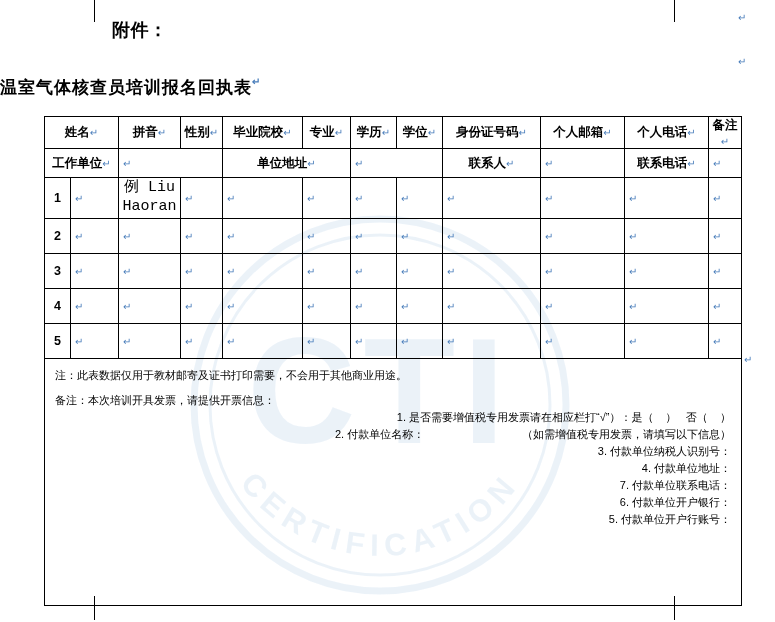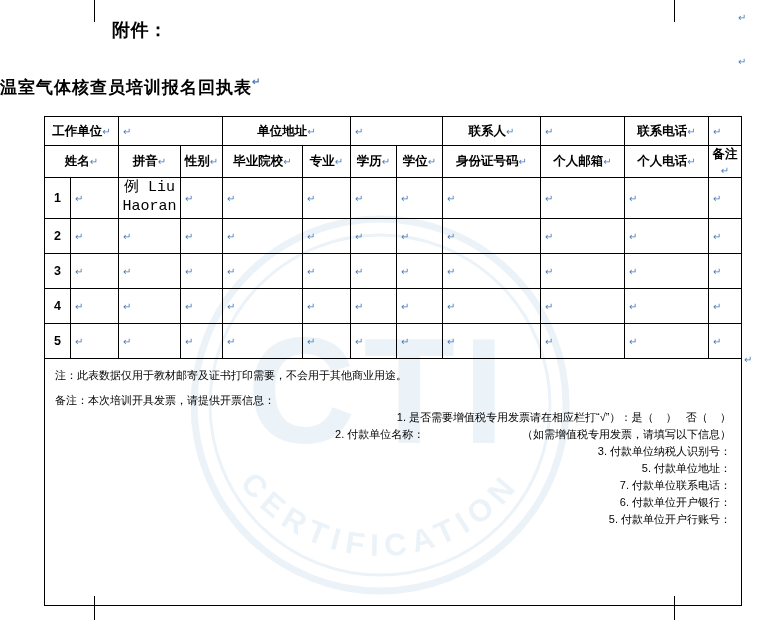--- a/index.html
+++ b/index.html
@@ -186,52 +186,52 @@
       <col style="width:46px">
       <col style="width:46px">
       <col style="width:98px">
       <col style="width:84px">
       <col style="width:84px">
       <col style="width:33px">
     </colgroup>
 
     <tbody>
         <tr>
-      <td class="hdr" colspan="2"><span>工作单位</span><span class="hdrmark">↵</span></td>
-      <td class="blank" colspan="2">
-            <span class="cellmark">↵</span>
-          </td>
-      <td class="hdr" colspan="2"><span>单位地址</span><span class="hdrmark">↵</span></td>
-      <td class="blank" colspan="2">
-            <span class="cellmark">↵</span>
-          </td>
-      <td class="hdr"><span>联系人</span><span class="hdrmark">↵</span></td>
-      <td class="blank">
-            <span class="cellmark">↵</span>
-          </td>
-      <td class="hdr"><span>联系电话</span><span class="hdrmark">↵</span></td>
-      <td class="blank">
-            <span class="cellmark">↵</span>
-          </td>
-    </tr>
-
-    <tr>
       <td class="hdr" colspan="2"><span>姓名</span><span class="hdrmark">↵</span></td>
       <td class="hdr"><span>拼音</span><span class="hdrmark">↵</span></td>
       <td class="hdr"><span>性别</span><span class="hdrmark">↵</span></td>
       <td class="hdr"><span>毕业院校</span><span class="hdrmark">↵</span></td>
       <td class="hdr"><span>专业</span><span class="hdrmark">↵</span></td>
       <td class="hdr"><span>学历</span><span class="hdrmark">↵</span></td>
       <td class="hdr"><span>学位</span><span class="hdrmark">↵</span></td>
       <td class="hdr"><span>身份证号码</span><span class="hdrmark">↵</span></td>
       <td class="hdr"><span>个人邮箱</span><span class="hdrmark">↵</span></td>
       <td class="hdr"><span>个人电话</span><span class="hdrmark">↵</span></td>
       <td class="hdr"><span>备注</span><span class="hdrmark">↵</span></td>
     </tr>
 
+    <tr>
+      <td class="hdr" colspan="2"><span>工作单位</span><span class="hdrmark">↵</span></td>
+      <td class="blank" colspan="2">
+            <span class="cellmark">↵</span>
+          </td>
+      <td class="hdr" colspan="2"><span>单位地址</span><span class="hdrmark">↵</span></td>
+      <td class="blank" colspan="2">
+            <span class="cellmark">↵</span>
+          </td>
+      <td class="hdr"><span>联系人</span><span class="hdrmark">↵</span></td>
+      <td class="blank">
+            <span class="cellmark">↵</span>
+          </td>
+      <td class="hdr"><span>联系电话</span><span class="hdrmark">↵</span></td>
+      <td class="blank">
+            <span class="cellmark">↵</span>
+          </td>
+    </tr>
+
     <tr class="data data-first">
       <td class="rownum">1</td>
       <td>
             <span class="cellmark">↵</span>
           </td>
       <td class="example">例 Liu Haoran</td>
       <td>
             <span class="cellmark">↵</span>
           </td>
       <td>
@@ -410,21 +410,21 @@
 
     <tr>
       <td class="note-cell" colspan="12" style="height:228px;">
         <div class="note-line">注：此表数据仅用于教材邮寄及证书打印需要，不会用于其他商业用途。</div>
         <div class="note-gap"></div>
         <div class="note-line">备注：本次培训开具发票，请提供开票信息：</div>
         <ul class="billing-list">
           <li class="indent1">1. 是否需要增值税专用发票请在相应栏打“√”）：是（    ）   否（    ）</li>
           <li class="indent1">2. 付款单位名称：                                （如需增值税专用发票，请填写以下信息）</li>
           <li class="indent1">3. 付款单位纳税人识别号：</li>
-          <li class="indent1">5. 付款单位地址：</li>
+          <li class="indent1">4. 付款单位地址：</li>
           <li class="indent1">7. 付款单位联系电话：</li>
           <li class="indent1">6. 付款单位开户银行：</li>
           <li class="indent1">5. 付款单位开户行账号：</li>
         </ul>
       </td>
     </tr>
   </tbody>
     </table>
 
 </div>

